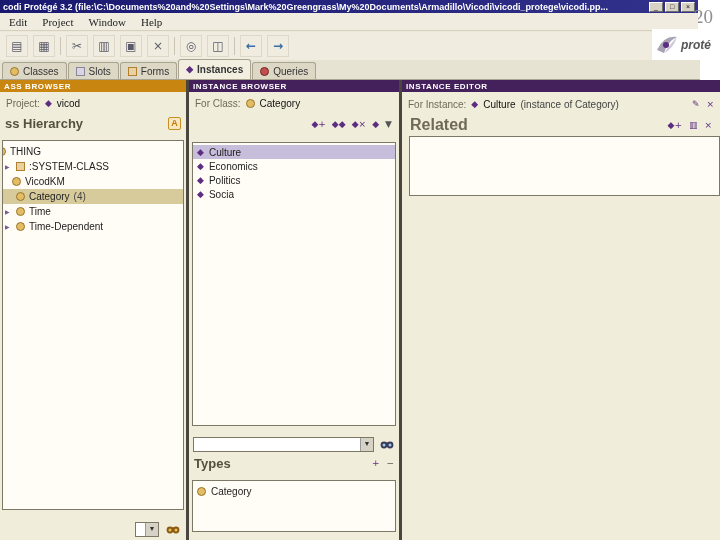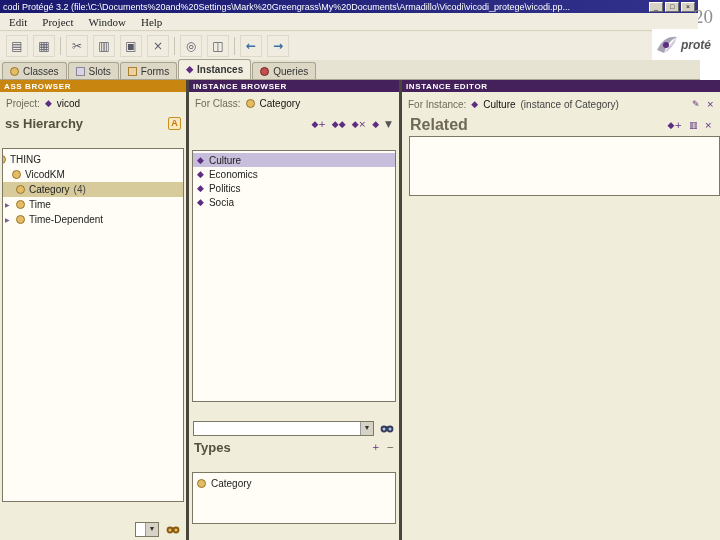--- a/index.html
+++ b/index.html
@@ -7,21 +7,21 @@
   #screen {
     position:relative; width:720px; height:540px; overflow:hidden;
     background:#ece9d8; font-family:"Liberation Sans", sans-serif; color:#222;
   }
   
   .titlebar {
     position:absolute; left:0; top:0; width:698px; height:13px;
     background:linear-gradient(90deg,#191970,#32328c);
     color:#fff; display:flex; align-items:center; padding:0 3px;
   }
-  .title-text { flex:1; font-size:9px; white-space:nowrap; overflow:hidden; }
+  .title-text { flex:1; font-size:9px; white-space:nowrap; overflow:hidden;font-weight:bold; }
   .win-btns { display:flex; gap:2px; }
   .wbtn {
     width:14px; height:10px; background:#d6d2c6; border:1px solid;
     border-color:#fff #6e6e6e #6e6e6e #fff; font-size:7px; line-height:8px;
     text-align:center; color:#111; cursor:default;
   }
   
   .slide-corner { position:absolute; left:698px; top:0; width:22px; height:80px; background:#fff; }
   .page-number {
     position:absolute; left:694px; top:6px; font-family:"Liberation Serif", serif;
@@ -87,21 +87,21 @@
   .tool-row { flex:0 0 20px; display:flex; align-items:center; justify-content:flex-end; gap:6px; padding:0 7px; }
   .pico { background:none; border:none; color:#5c2d80; font-size:9px; padding:0; cursor:default; font-family:"DejaVu Sans", sans-serif; }
   .pico.gray { color:#555; }
   .section-hdr { display:flex; align-items:center; justify-content:space-between; padding:0 5px; }
   .section-lbl { font-size:13px; font-weight:bold; color:#555040; }
   .hier-ic {
     width:13px; height:13px; background:#f7e8c4; border:1px solid #c89020; border-radius:2px;
     color:#c87800; font-size:9px; font-weight:bold; text-align:center; line-height:11px;
   }
   
-  .listbox { background:#fffdf6; border:1px solid #7d7866; margin:16px 3px; overflow:hidden; }
+  .listbox { background:#fffdf6; border:1px solid #7d7866; margin:8px 3px; overflow:hidden; }
   .tree { flex:1; margin-left:2px; margin-right:2px; padding-top:3px; }
   .trow { height:15px; display:flex; align-items:center; gap:4px; font-size:10px; white-space:nowrap; }
   .trow.sel { background:#d8cb9b; }
   .tarrow { color:#7a5a96; font-size:6px; width:7px; flex:0 0 7px; }
   .ilist { flex:1; padding-top:2px; }
   .irow { height:14px; display:flex; align-items:center; gap:5px; font-size:10px; padding-left:4px; white-space:nowrap; }
   .irow.sel { background:#c7bedb; }
   
   .tree-footer { flex:0 0 22px; display:flex; align-items:center; justify-content:flex-end; gap:5px; padding:0 5px; }
   .combo { width:24px; height:15px; background:#fff; border:1px solid #7d7866; display:flex; align-items:center; justify-content:flex-end; }
@@ -200,20 +200,25 @@
     </div>
     <div class="section-hdr" style="flex:0 0 18px;">
       <span class="section-lbl">ss Hierarchy</span>
       <span class="hier-ic">A</span>
     </div>
     <div class="listbox tree">
       <div class="trow" style="padding-left:0;">
         <span class="circ-ic" style="margin-left:-6px;"></span>
         <span>THING</span>
       </div>
+      <div class="trow" style="padding-left:2px;">
+        <span class="tarrow">▶</span>
+        <span class="sq-ic"></span>
+        <span>:SYSTEM-CLASS</span>
+      </div>
       <div class="trow" style="padding-left:9px;">
         <span class="circ-ic"></span>
         <span>VicodKM</span>
       </div>
       <div class="trow sel" style="padding-left:13px;">
         <span class="circ-ic"></span>
         <span>Category</span>
         <span class="note">(4)</span>
       </div>
       <div class="trow" style="padding-left:2px;">

